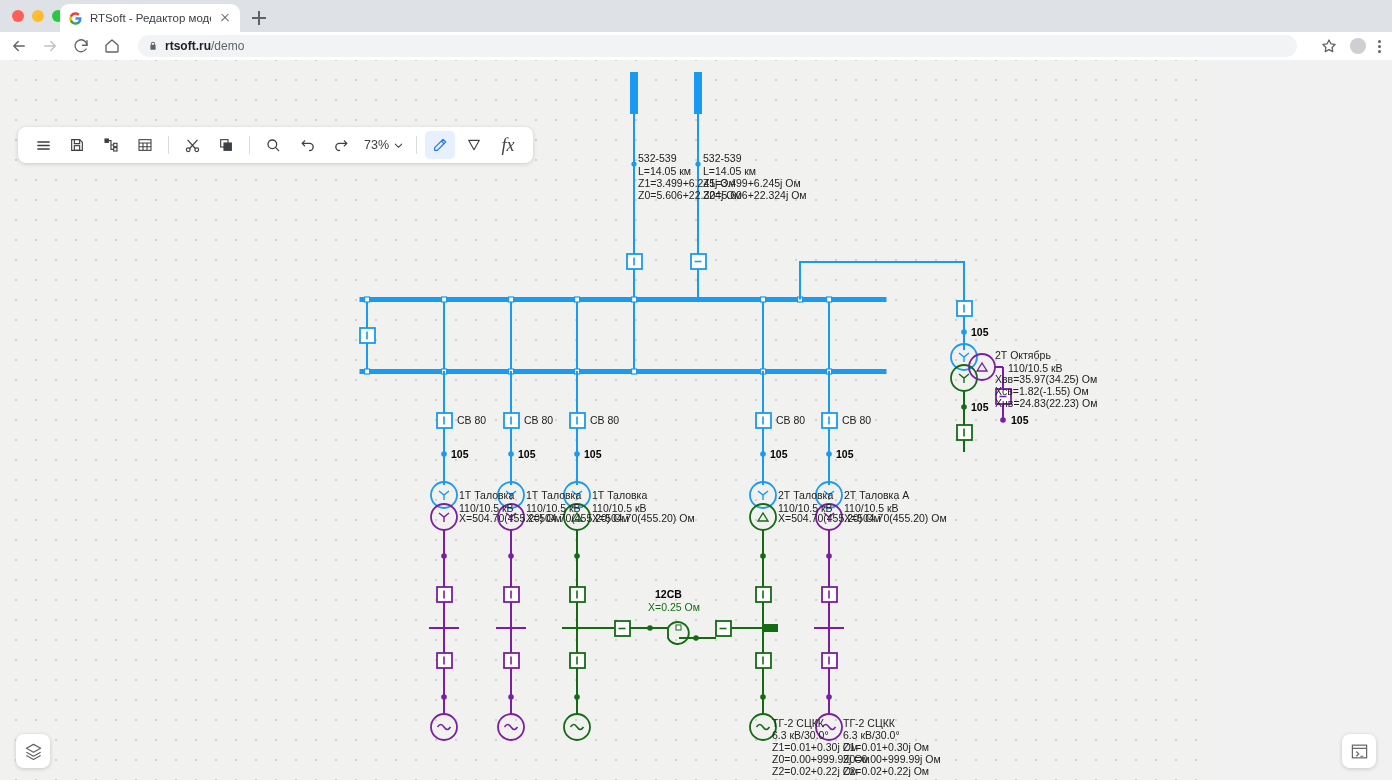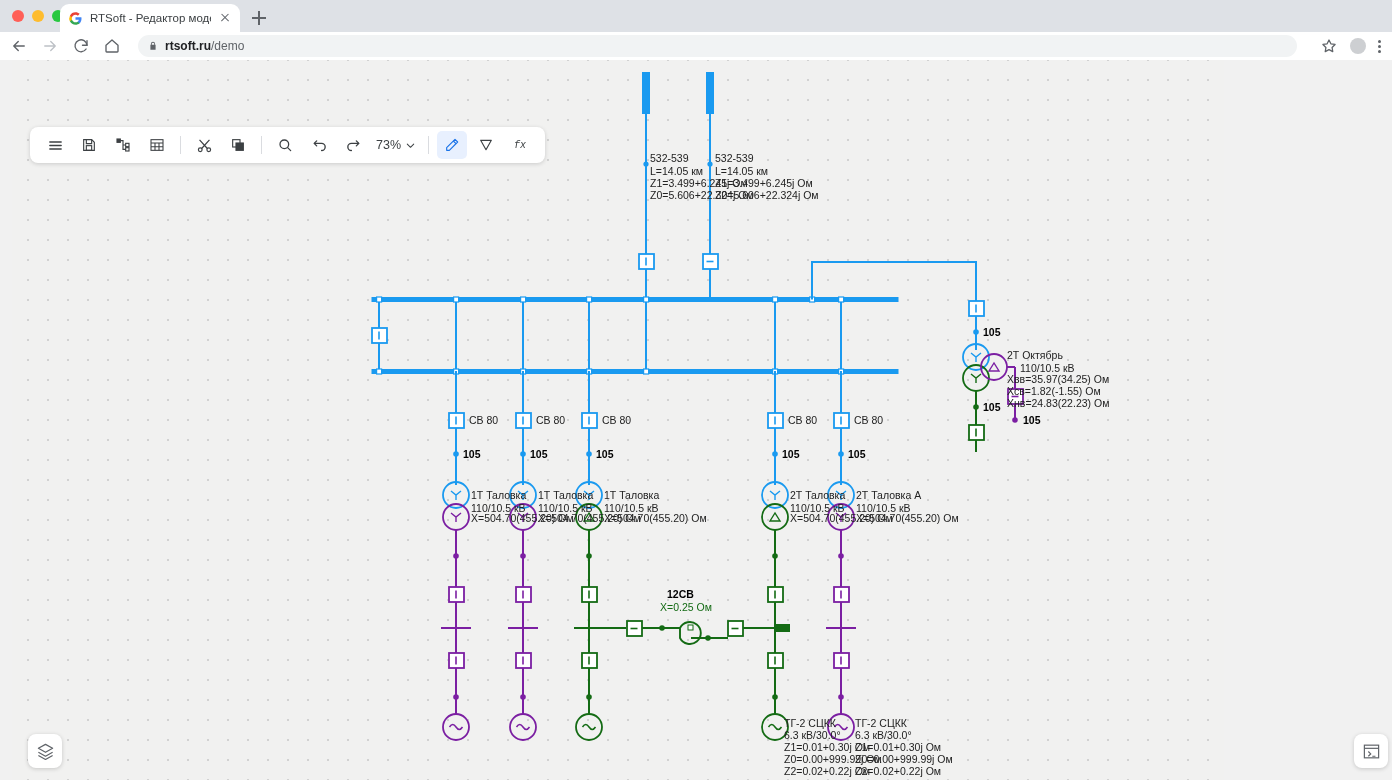--- a/index.html
+++ b/index.html
@@ -65,21 +65,21 @@
   .omni-actions { display: flex; align-items: center; gap: 12px; padding-left: 10px; }
   .avatar { width: 16px; height: 16px; border-radius: 50%; background: #cdcfd2; }
   .kebab { width: 4px; height: 16px; position: relative; }
   .kebab i { position: absolute; left: 0; width: 3px; height: 3px; border-radius: 50%; background: #5f6368; }
   .kebab i:nth-child(1) { top: 2px; }
   .kebab i:nth-child(2) { top: 7px; }
   .kebab i:nth-child(3) { top: 12px; }
 
   
   .canvas {
-    position: absolute; top: 60px; left: 12px; width: 1212px; height: 720px;
+    position: absolute; top: 60px; left: 0; width: 1212px; height: 720px;
     background-color: #f1f1f0;
     background-image: radial-gradient(circle, #d2d2d2 0.8px, transparent 0.9px);
     background-size: 20px 20px;
     background-position: 6px 10px;
   }
 
   
   .etoolbar {
     position: absolute; top: 67px; left: 18px; height: 36px;
     background: #fff; border-radius: 8px;
@@ -244,21 +244,21 @@
           <path d="M16.5 3.5l4 4L8 20H4v-4z"></path>
             <path d="M14 6l4 4"></path>
         </svg>
       </div>
       <div class="tbtn">
         <svg width="16" height="16" viewBox="0 0 24 24" fill="none" stroke="currentColor" stroke-width="1.7" stroke-linejoin="round">
           <path d="M4 5h16L12 19z"></path>
         </svg>
       </div>
       <div class="tbtn">
-        <span style="font-family:Liberation Mono, monospace;font-style:italic;font-size:10px;">fx</span>
+        <span style="font-family:Liberation Serif, serif;font-style:italic;font-size:18px;">fx</span>
       </div>
     </div>
 
     <svg class="diagram" viewBox="0 0 1392 720">
 
       <g stroke="#1a9af0" fill="none">
 
         <line x1="634" y1="16" x2="634" y2="180" stroke-width="2"></line>
         <rect x="630" y="12" width="8" height="42" fill="#1a9af0" stroke="none"></rect>
         <circle cx="634" cy="104" r="2.6" fill="#1a9af0" stroke="none"></circle>

